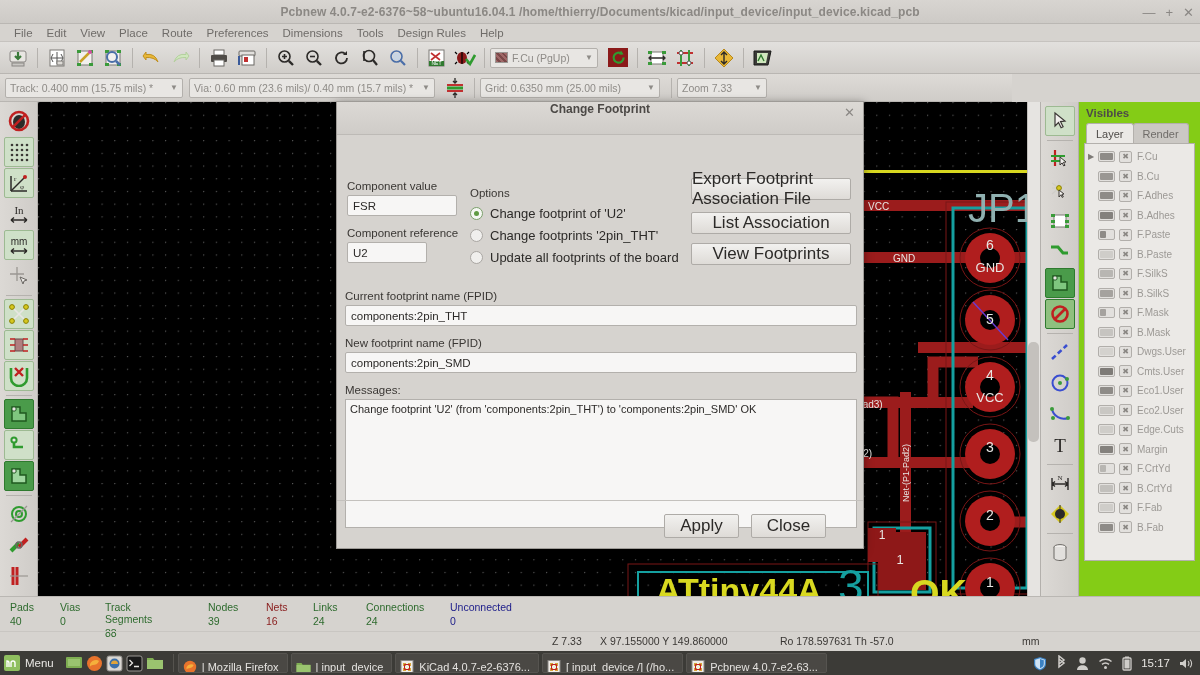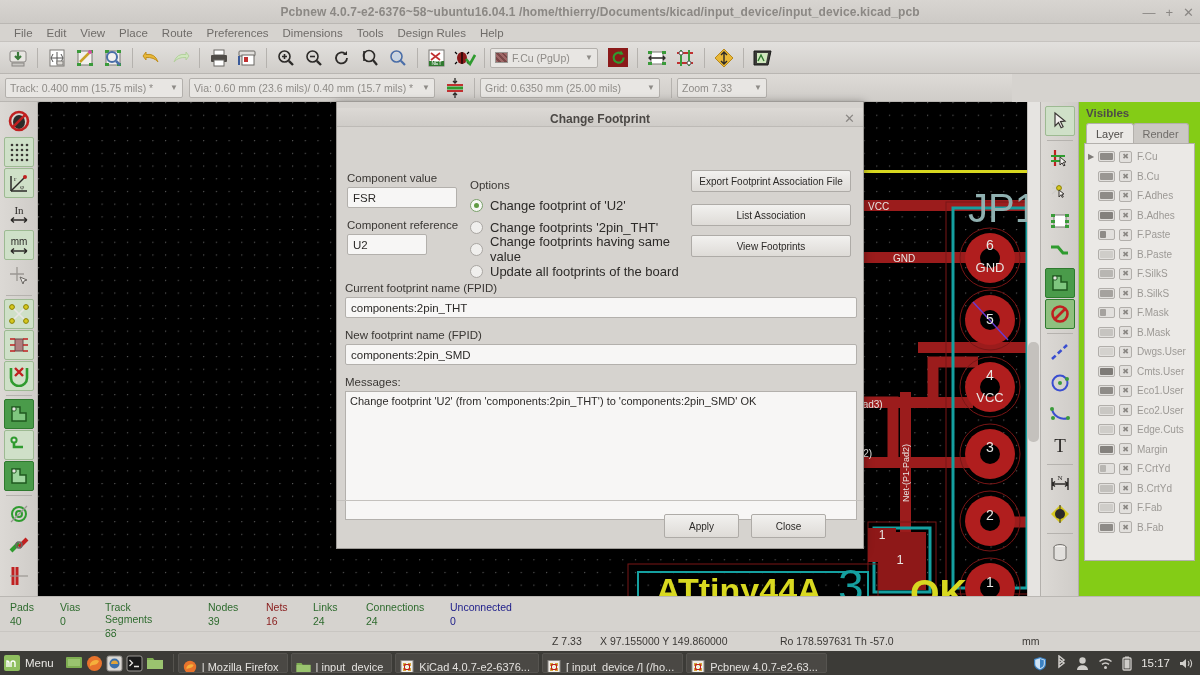--- a/index.html
+++ b/index.html
@@ -138,24 +138,23 @@
   .tb-win .t { color:#e4e2df; font-size:11px; margin-left:5px; }
   .tray { margin-left:auto; display:flex; align-items:center; gap:9px; padding-right:7px; }
   .tray .clock { color:#e8e6e3; font-size:11.5px; }
 
   
   .dialog {
     position:absolute; left:336px; top:101px; width:528px; height:448px;
     background:#d6d3cf; border:1px solid #9e9b97; box-shadow:0 2px 9px rgba(0,0,0,.4);
   }
   .dlg-title {
-    height:19px; background:linear-gradient(to bottom,#dcd9d5,#cfccc8);
-    border-bottom:1px solid #bdbab6; display:flex; align-items:flex-end; justify-content:center;
+    height:33px; background:linear-gradient(to bottom,#dcd9d5,#cfccc8);
+    border-bottom:1px solid #bdbab6; display:flex; align-items:flex-start; justify-content:center;
     position:relative;
-    margin-top:6px;
   }
   .dlg-title .t { font-size:12px; font-weight:bold; color:#4b4845; }
   .dlg-title .x { position:absolute; right:8px; top:3px; color:#8a8784; font-size:13px; }
   .dlg-body { padding:8px 8px 0; position:relative; }
   .flabel { font-size:11.5px; color:#3a3734; }
   .finput {
     background:#f7f6f5; border:1px solid #b3b0ac; border-radius:2px;
     height:21px; font-size:11.5px; color:#2c2a28; padding:2px 5px; display:flex; align-items:center;
   }
   .radio-row { display:flex; align-items:center; height:22px; }
@@ -165,21 +164,21 @@
   }
   .radio.on { border-color:#7aa06a; background:#f5f7f3; }
   .radio.on::after {
     content:''; position:absolute; left:3px; top:3px; width:5px; height:5px;
     background:#5f9b43; border-radius:50%;
   }
   .radio-row .rl { font-size:13px; color:#2c2a28; }
   .dbtn {
     background:linear-gradient(to bottom,#f2f1ef,#dedbd7);
     border:1px solid #aeaba7; border-radius:2px;
-    font-size:10px; color:#2c2a28;
+    font-size:17px; color:#2c2a28;
     display:flex; align-items:center; justify-content:center;
   }
   .msgbox {
     background:#f7f6f5; border:1px solid #b3b0ac; height:129px;
     font-size:11px; color:#2c2a28; padding:3px 4px; overflow:hidden;
   }
   .dlg-foot { position:absolute; left:0; bottom:0; width:100%; height:48px; border-top:1px solid #c4c1bd; }
 </style>
 </head>
 <body>
@@ -954,24 +953,20 @@
             <div class="radio-row">
               <div class="radio on"></div>
               <div class="rl">Change footprint of 'U2'</div>
             </div>
             <div class="radio-row">
               <div class="radio"></div>
               <div class="rl">Change footprints '2pin_THT'</div>
             </div>
             <div class="radio-row">
               <div class="radio"></div>
-              <div class="rl">Change footprints having same value</div>
-            </div>
-            <div class="radio-row">
-              <div class="radio"></div>
               <div class="rl">Update all footprints of the board</div>
             </div>
           </div>
       </div>
 
       <div style="position:absolute;left:354px;top:43px;">
         <div class="dbtn" style="width:160px;height:22px;">Export Footprint Association File</div>
         <div class="dbtn" style="width:160px;height:22px;margin-top:12px;">List Association</div>
         <div class="dbtn" style="width:160px;height:22px;margin-top:9px;">View Footprints</div>
       </div>

